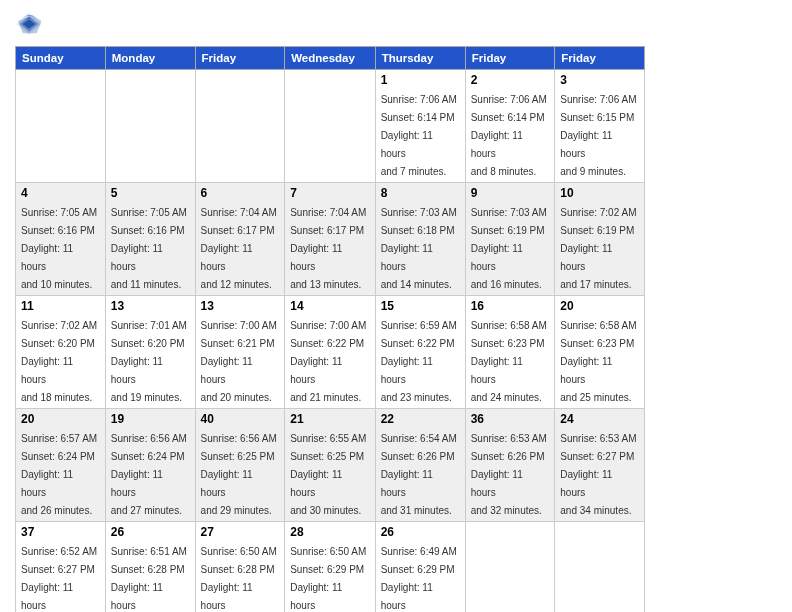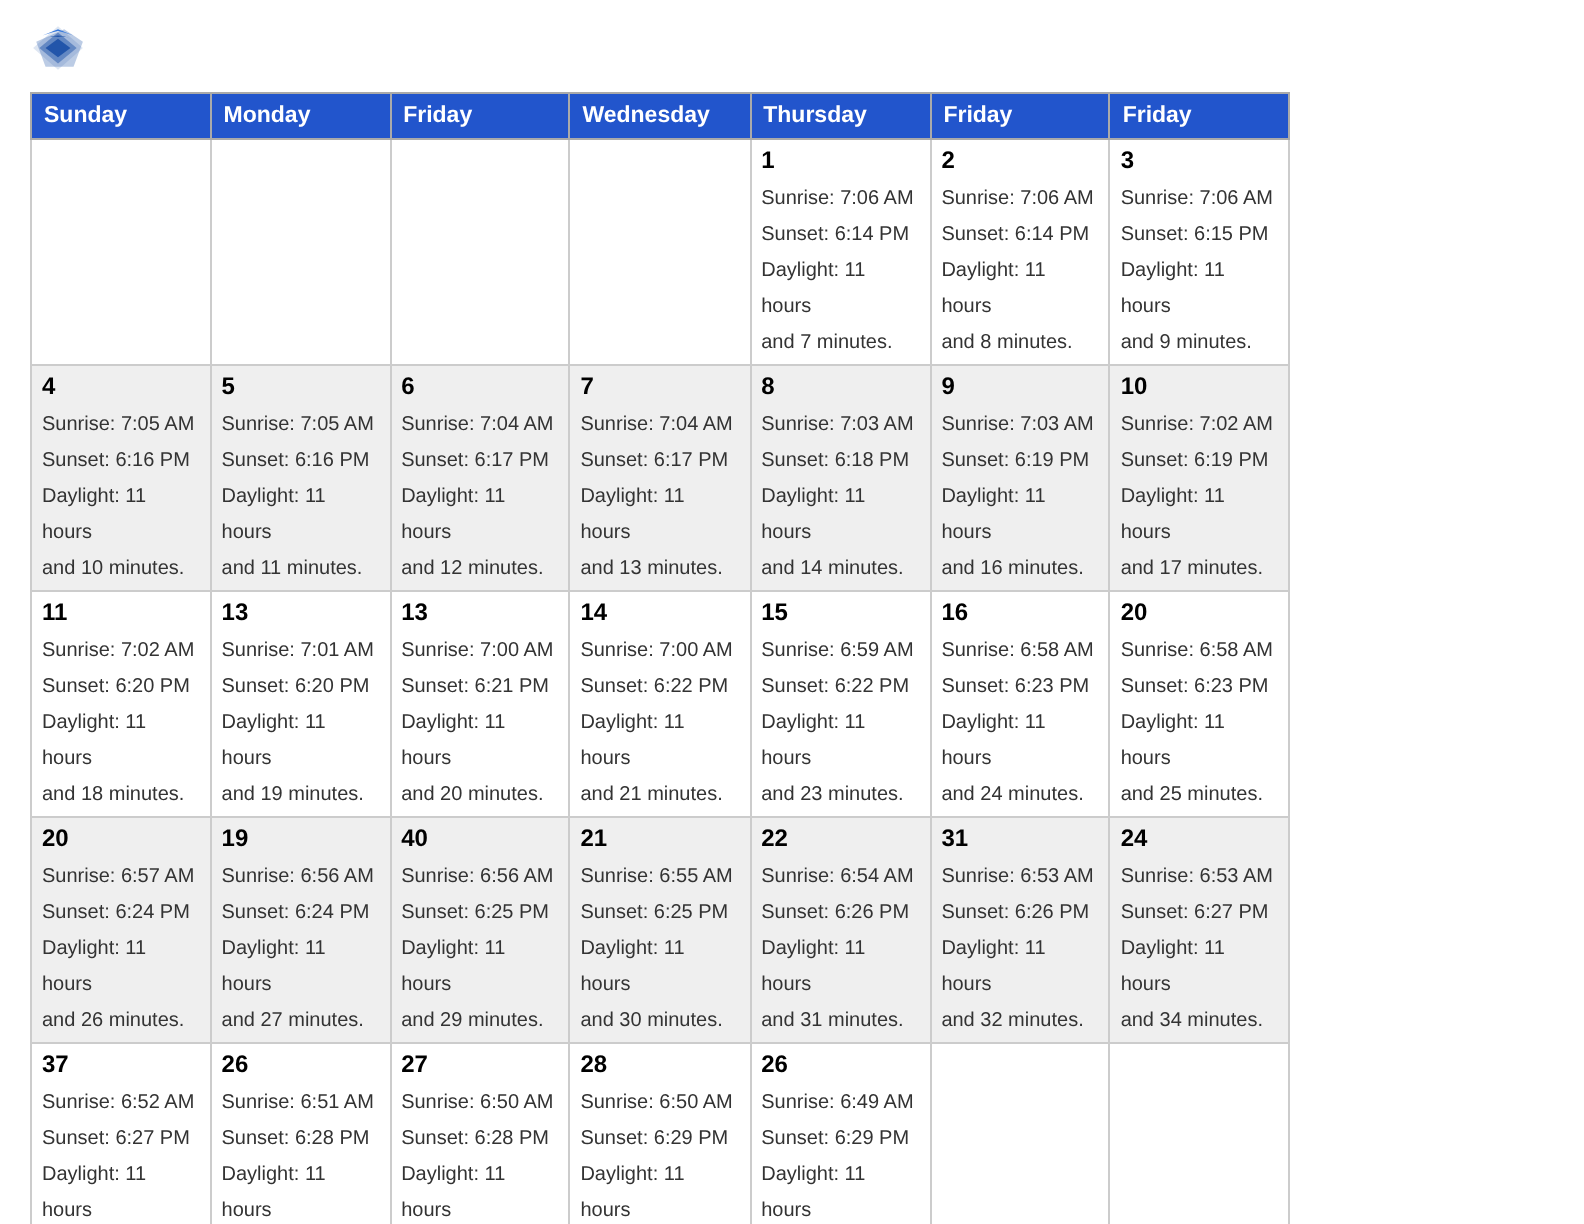--- a/index.html
+++ b/index.html
@@ -148,21 +148,21 @@
           <td><span class="day-num">15</span><span class="day-info">Sunrise: 6:59 AM<br>Sunset: 6:22 PM<br>Daylight: 11 hours<br>and 23 minutes.</span></td>
           <td><span class="day-num">16</span><span class="day-info">Sunrise: 6:58 AM<br>Sunset: 6:23 PM<br>Daylight: 11 hours<br>and 24 minutes.</span></td>
           <td><span class="day-num">20</span><span class="day-info">Sunrise: 6:58 AM<br>Sunset: 6:23 PM<br>Daylight: 11 hours<br>and 25 minutes.</span></td>
         </tr>
         <tr>
           <td><span class="day-num">20</span><span class="day-info">Sunrise: 6:57 AM<br>Sunset: 6:24 PM<br>Daylight: 11 hours<br>and 26 minutes.</span></td>
           <td><span class="day-num">19</span><span class="day-info">Sunrise: 6:56 AM<br>Sunset: 6:24 PM<br>Daylight: 11 hours<br>and 27 minutes.</span></td>
           <td><span class="day-num">40</span><span class="day-info">Sunrise: 6:56 AM<br>Sunset: 6:25 PM<br>Daylight: 11 hours<br>and 29 minutes.</span></td>
           <td><span class="day-num">21</span><span class="day-info">Sunrise: 6:55 AM<br>Sunset: 6:25 PM<br>Daylight: 11 hours<br>and 30 minutes.</span></td>
           <td><span class="day-num">22</span><span class="day-info">Sunrise: 6:54 AM<br>Sunset: 6:26 PM<br>Daylight: 11 hours<br>and 31 minutes.</span></td>
-          <td><span class="day-num">31</span><span class="day-info">Sunrise: 6:53 AM<br>Sunset: 6:26 PM<br>Daylight: 11 hours<br>and 32 minutes.</span></td>
+          <td><span class="day-num">36</span><span class="day-info">Sunrise: 6:53 AM<br>Sunset: 6:26 PM<br>Daylight: 11 hours<br>and 32 minutes.</span></td>
           <td><span class="day-num">24</span><span class="day-info">Sunrise: 6:53 AM<br>Sunset: 6:27 PM<br>Daylight: 11 hours<br>and 34 minutes.</span></td>
         </tr>
         <tr>
           <td><span class="day-num">37</span><span class="day-info">Sunrise: 6:52 AM<br>Sunset: 6:27 PM<br>Daylight: 11 hours<br>and 35 minutes.</span></td>
           <td><span class="day-num">26</span><span class="day-info">Sunrise: 6:51 AM<br>Sunset: 6:28 PM<br>Daylight: 11 hours<br>and 36 minutes.</span></td>
           <td><span class="day-num">27</span><span class="day-info">Sunrise: 6:50 AM<br>Sunset: 6:28 PM<br>Daylight: 11 hours<br>and 38 minutes.</span></td>
           <td><span class="day-num">28</span><span class="day-info">Sunrise: 6:50 AM<br>Sunset: 6:29 PM<br>Daylight: 11 hours<br>and 39 minutes.</span></td>
           <td><span class="day-num">26</span><span class="day-info">Sunrise: 6:49 AM<br>Sunset: 6:29 PM<br>Daylight: 11 hours<br>and 40 minutes.</span></td>
           <td></td>
           <td></td>

